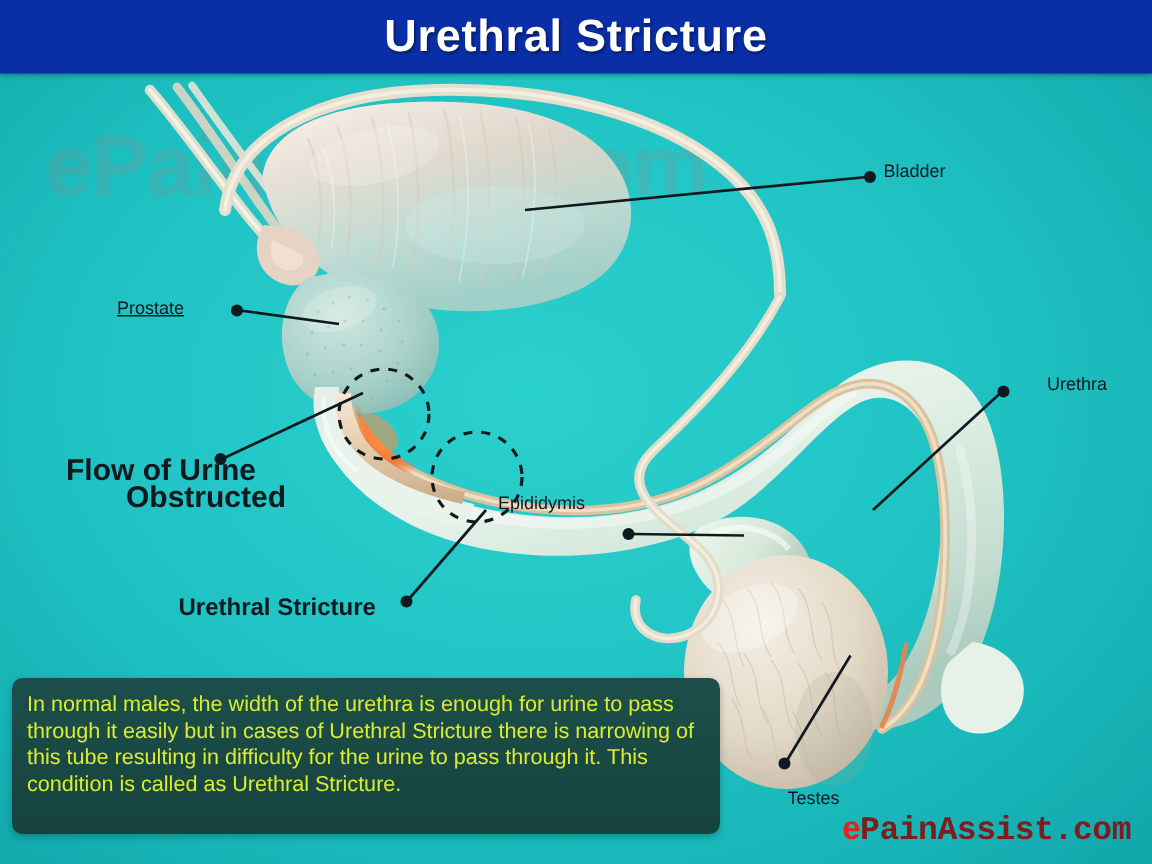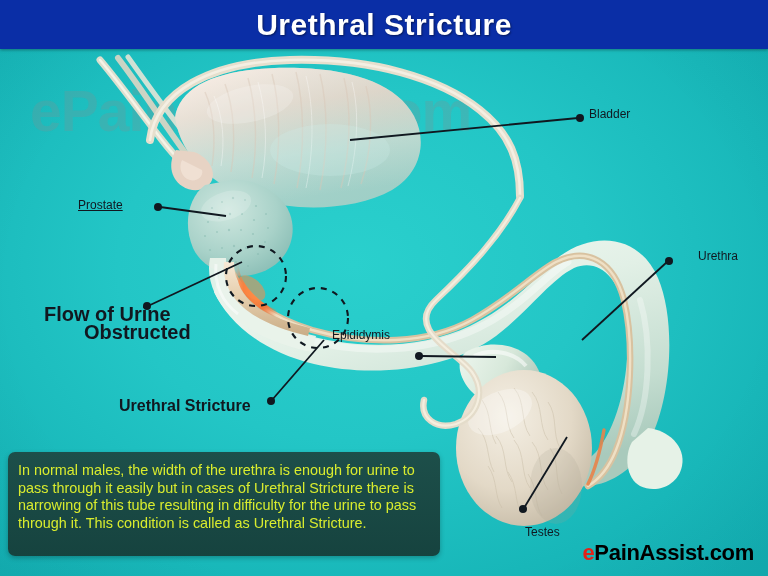--- a/index.html
+++ b/index.html
@@ -81,21 +81,21 @@
   }
   .label.big {
     font-weight: bold;
     font-size: 16px;
   }
 
   
   .infobox {
     position: absolute;
     left: 8px; top: 452px;
-    width: 432px;
+    width: 472px;
     height: 104px;
     background: linear-gradient(180deg, #1d4f4a 0%, #16433f 100%);
     border-radius: 7px;
     box-shadow: 0 2px 5px rgba(0,0,0,0.25);
     padding: 10px 12px 8px 10px;
     box-sizing: border-box;
   }
   .infobox p {
     margin: 0;
     color: #d9ec2e;
@@ -105,21 +105,21 @@
 
   
   .logo {
     position: absolute;
     right: 14px; bottom: 10px;
     font-size: 22px;
     font-weight: bold;
     letter-spacing: -0.3px;
   }
   .logo .e { color: #e32219; }
-  .logo .rest { color: #000000; }
+  .logo .rest { color: #7f1d1d; font-family: Liberation Mono, monospace; }
 </style>
 </head>
 <body>
 
 <div id="page">
 
   <div class="bg-base"></div>
   <div class="bg-vig"></div>
 
   <div class="watermark">ePainAssist.com</div>

